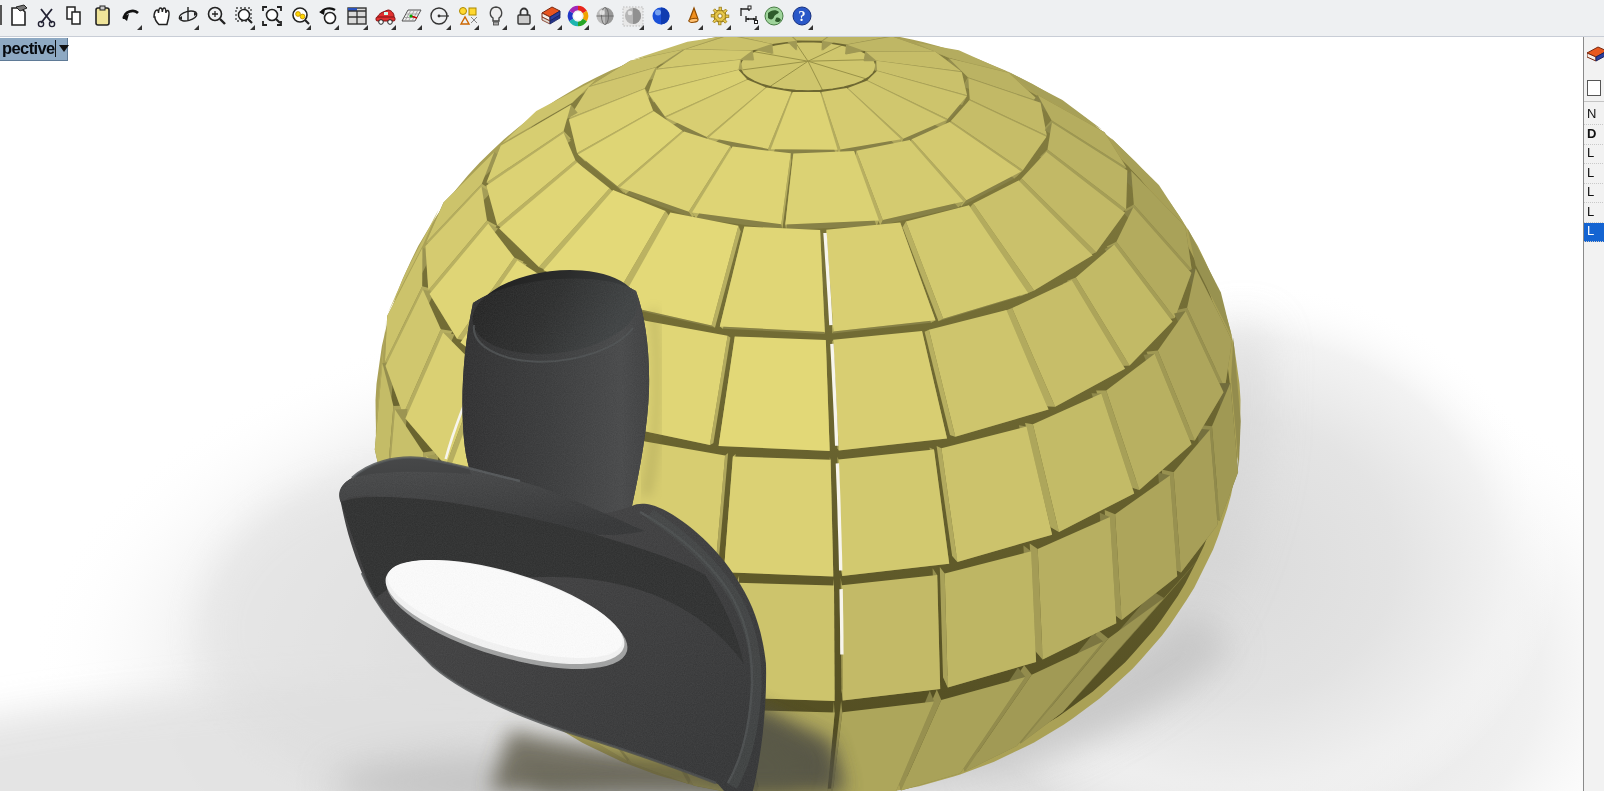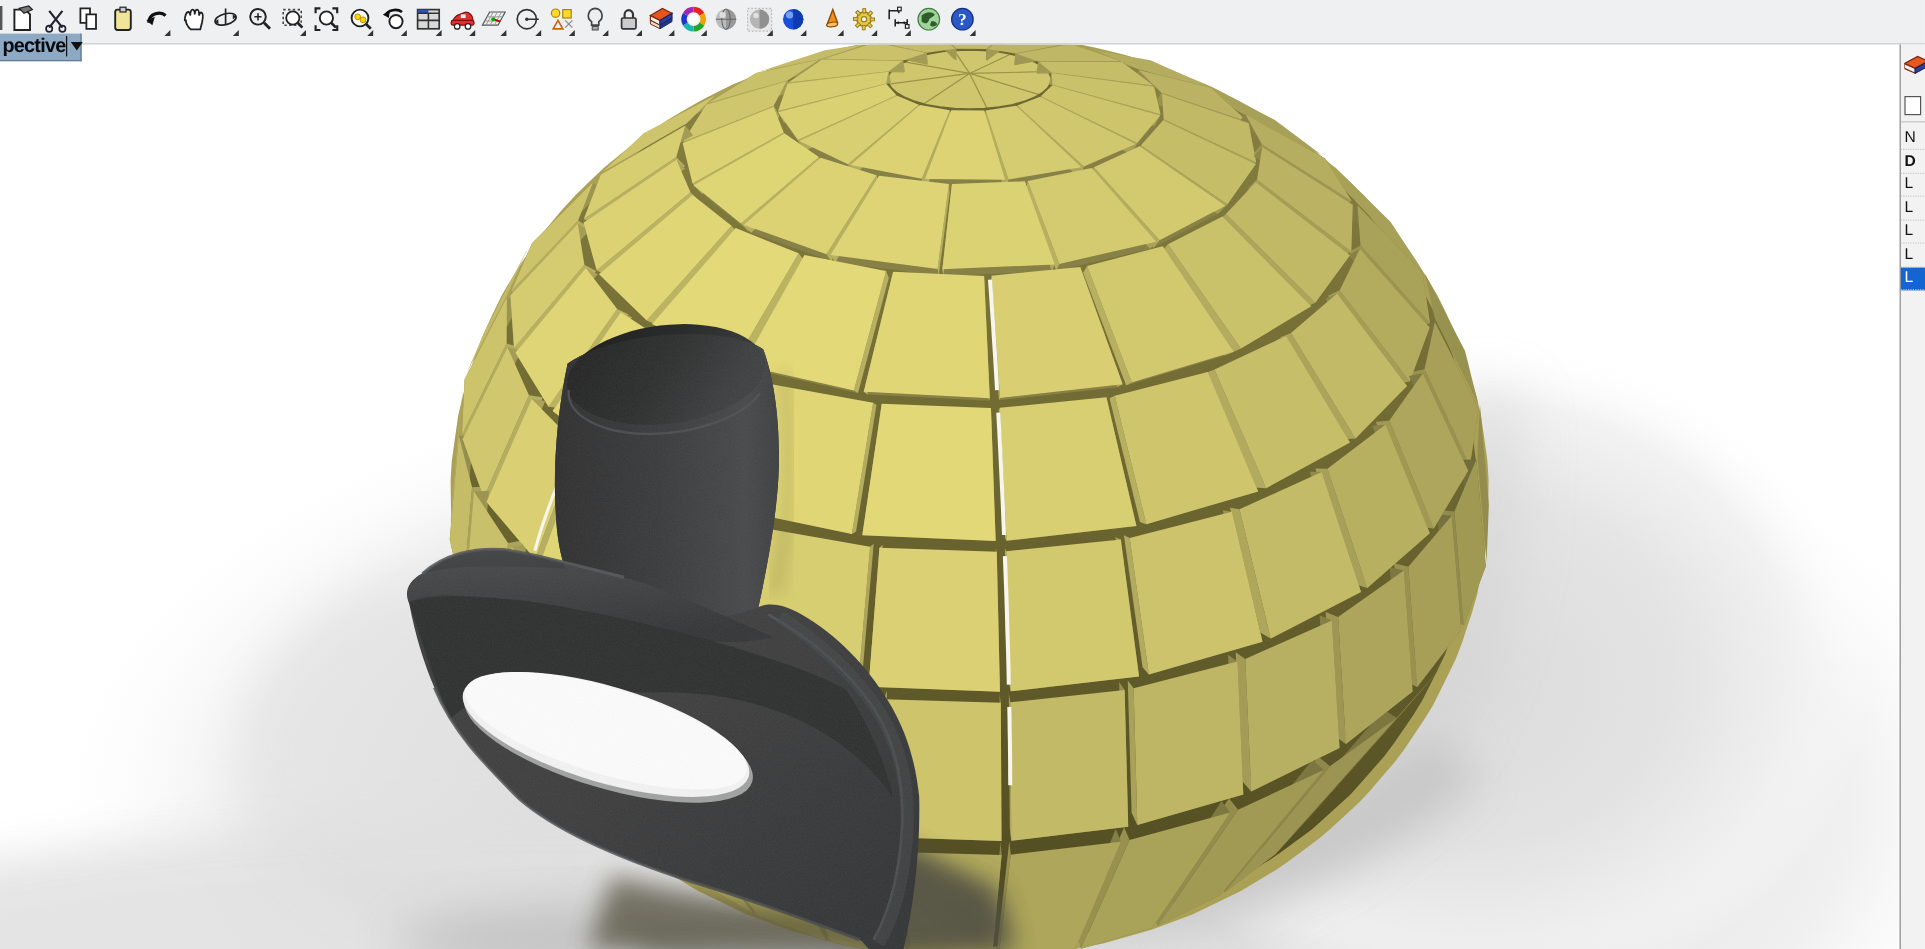--- a/index.html
+++ b/index.html
@@ -707,21 +707,21 @@
       </g>
 <g transform="translate(791,4)">
         <circle cx="11" cy="11" r="9" fill="#2a58c8"></circle>
         <circle cx="11" cy="11" r="9" fill="none" stroke="#16307e" stroke-width="1"></circle>
         <text x="11" y="16" font-family="Liberation Serif" font-size="14" font-weight="bold" fill="#fff" text-anchor="middle">?</text>
         <path d="M17,25 l5,0 0,-5 z" fill="#333"></path>
       </g>
 </svg>
 </div>
 
-<div style="position:absolute;left:0;top:28px;width:68px;height:23px;background:#8ea9c3;border-right:1px solid #5f7a96;border-bottom:1px solid #5f7a96">
+<div style="position:absolute;left:0;top:38px;width:68px;height:23px;background:#8ea9c3;border-right:1px solid #5f7a96;border-bottom:1px solid #5f7a96">
  <span style="position:absolute;left:2px;top:1px;font-family:'Liberation Sans',sans-serif;font-size:16.5px;font-weight:bold;color:#06090e;letter-spacing:-0.6px">pective</span>
  <span style="position:absolute;left:55px;top:2px;width:1px;height:17px;background:#111"></span>
  <span style="position:absolute;left:59px;top:7px;width:0;height:0;border-left:5px solid transparent;border-right:5px solid transparent;border-top:7px solid #111"></span>
 </div>
 
 <div style="position:absolute;left:1583px;top:37px;width:21px;height:754px;background:#f2f2f2;border-left:1px solid #8a8a8a">
  <div style="position:absolute;left:3px;top:7px;width:20px;height:22px">
   <svg width="22" height="22" viewBox="0 0 22 20">
         <path d="M0,8 L11,2 L20,6 L9,12 Z" fill="#e8581e" stroke="#7a2810"></path>
         <path d="M0,8 L9,12 L9,16 L0,12 Z" fill="#f5f0ea" stroke="#7a2810"></path>

